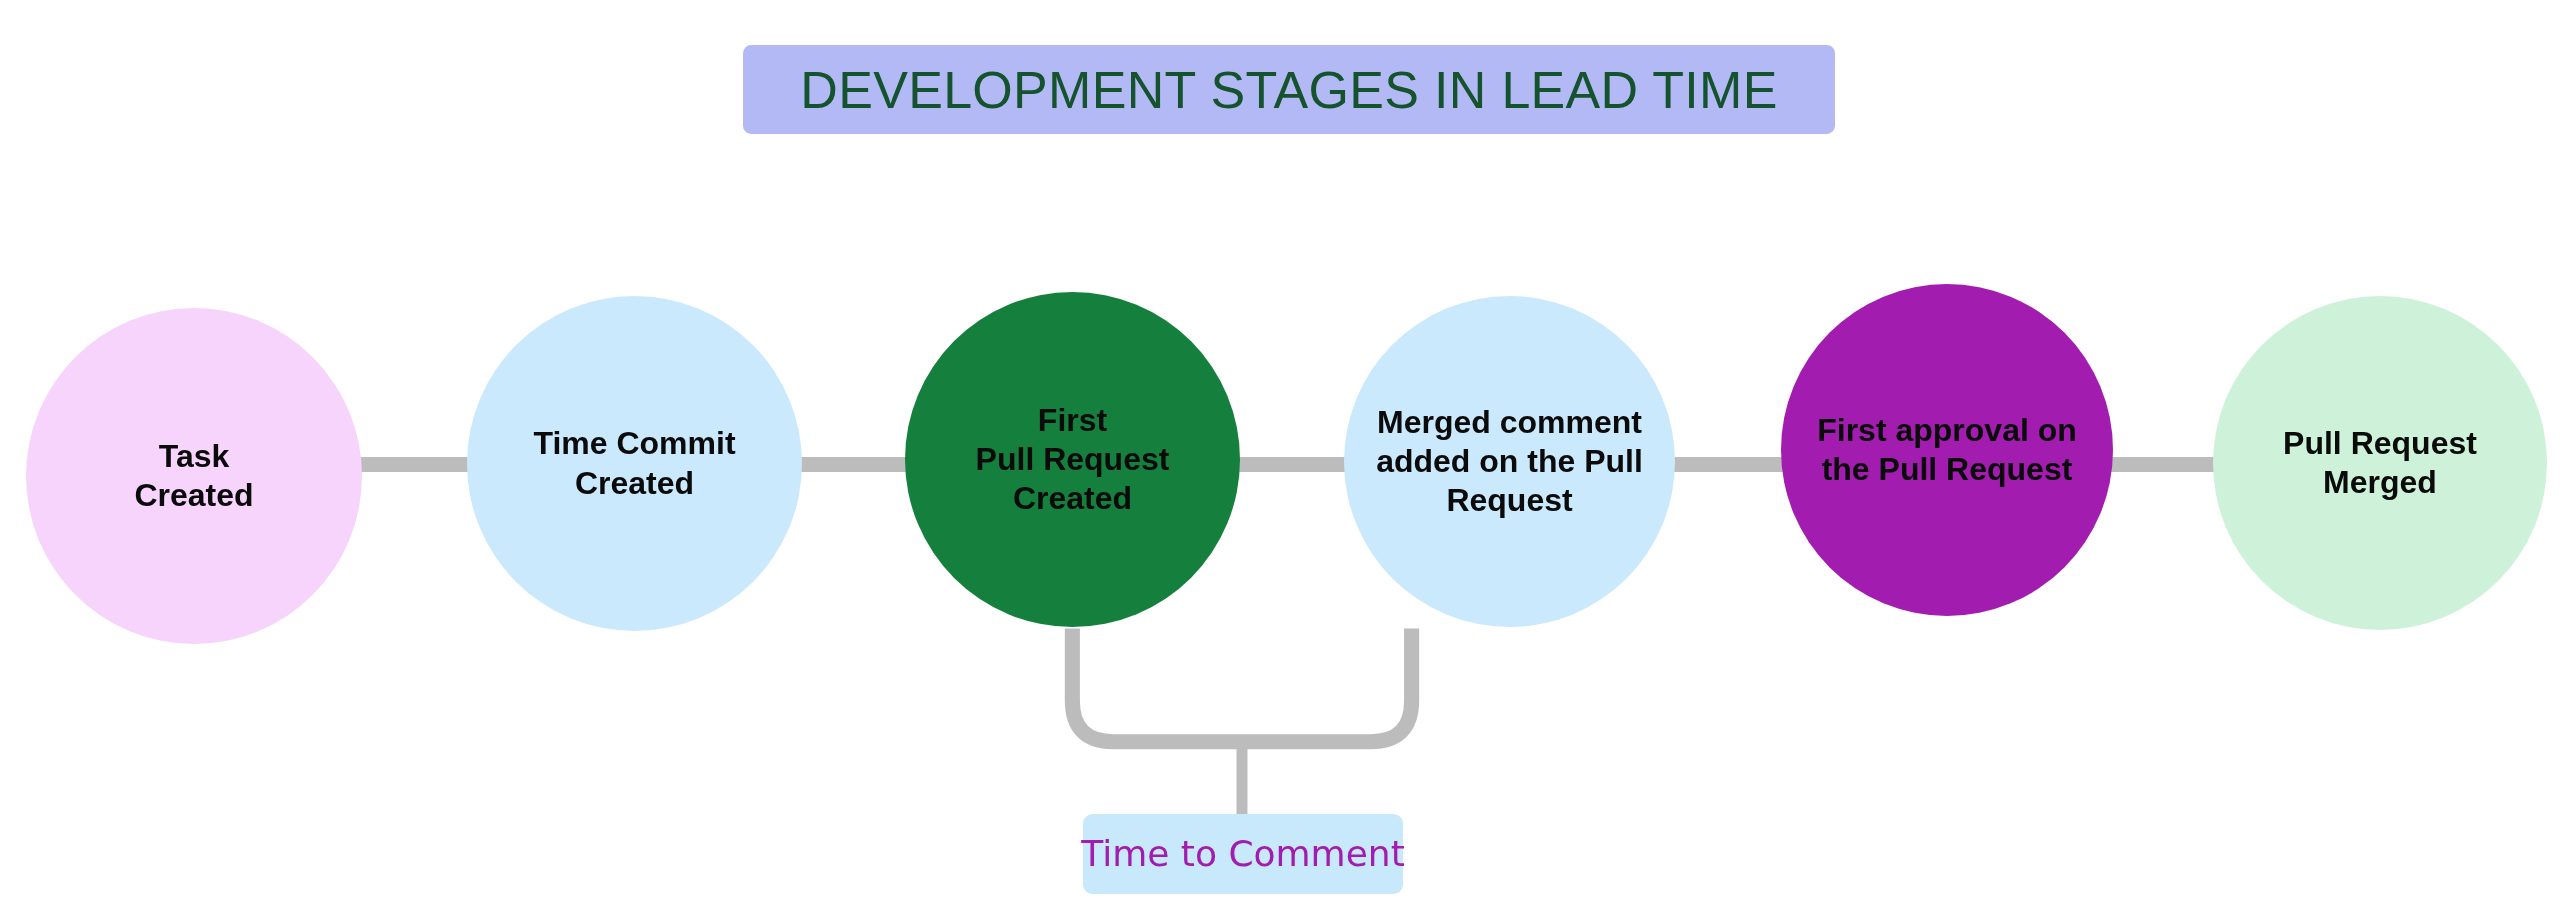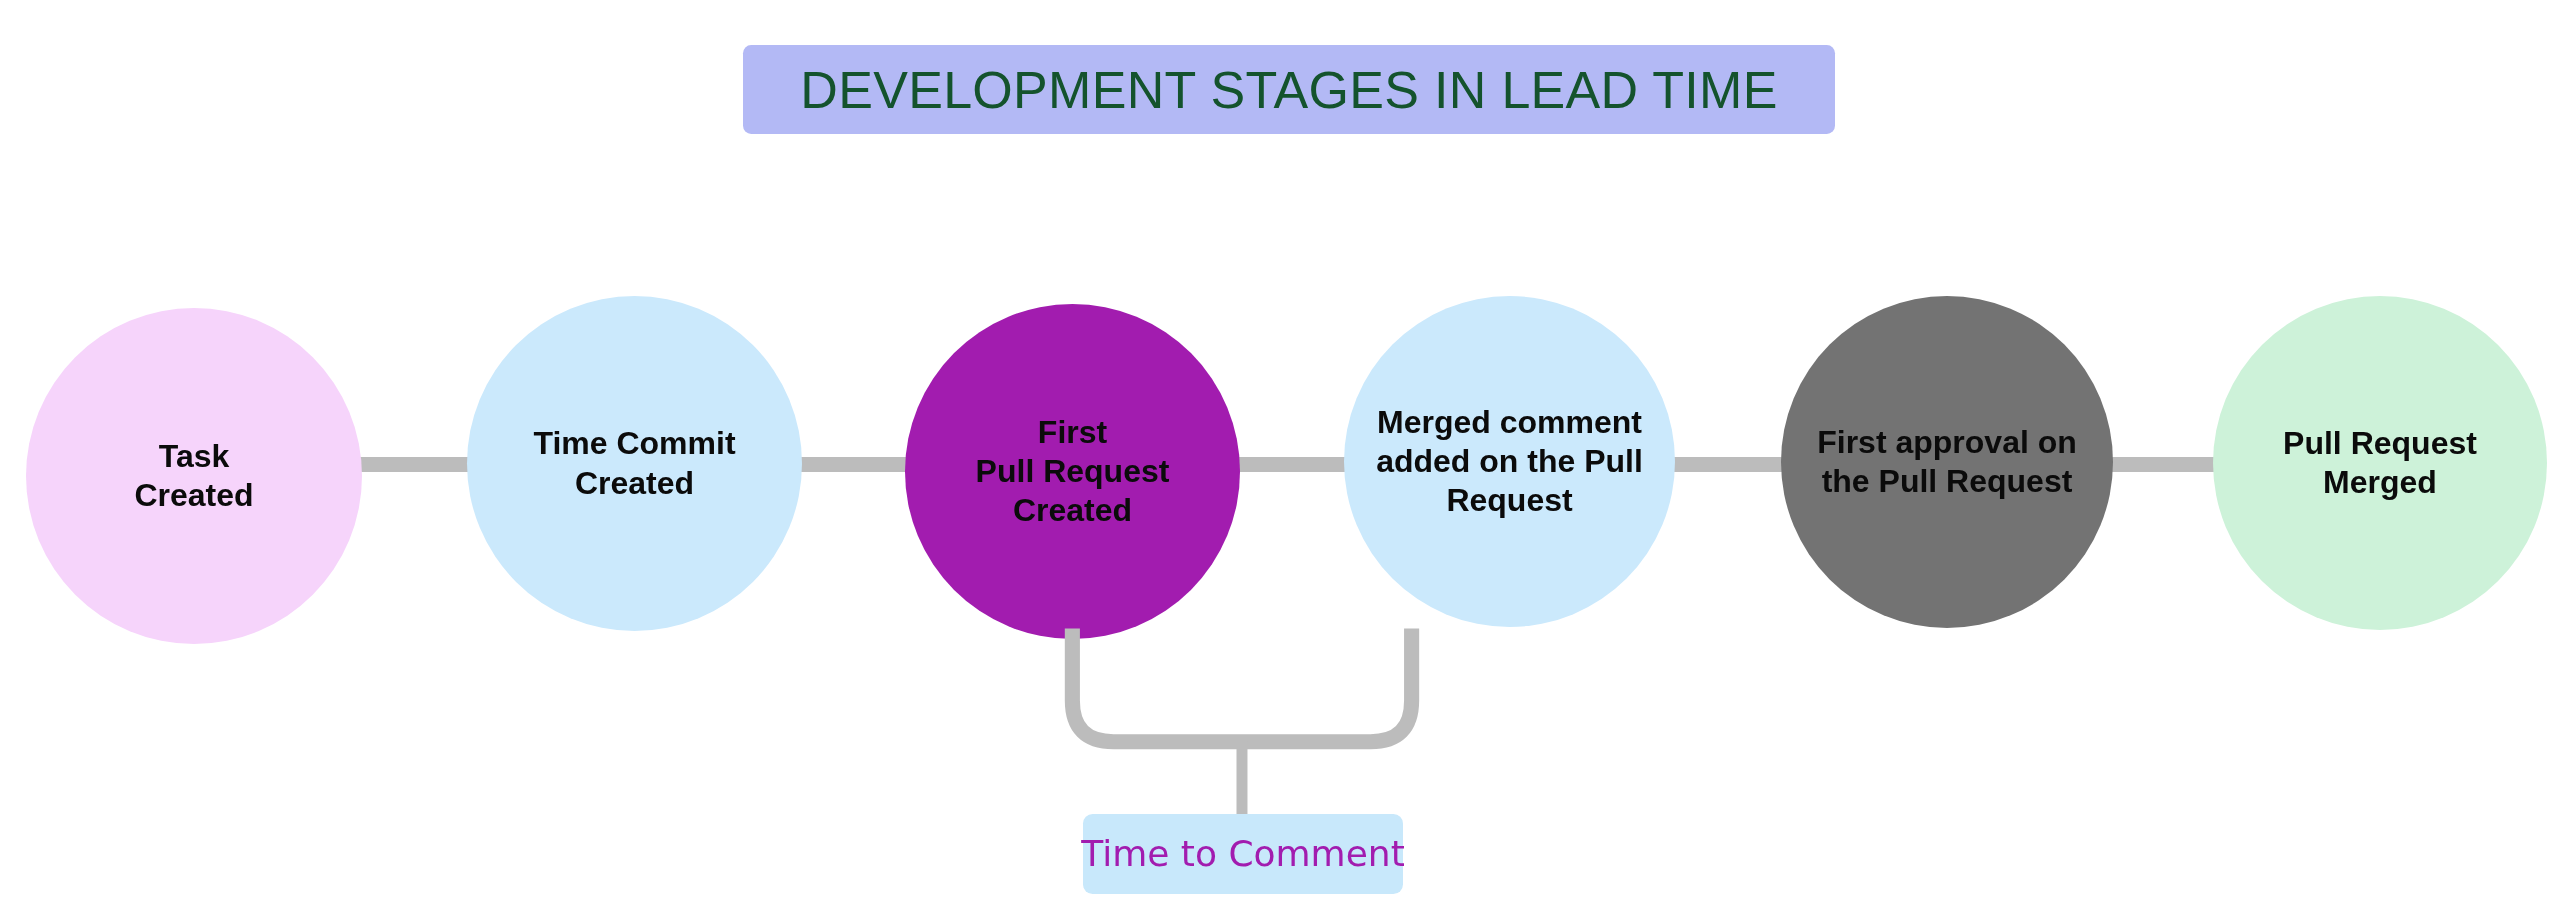--- a/index.html
+++ b/index.html
@@ -118,33 +118,33 @@
   <div class="node" style="left:26px; top:308px; width:336px; height:336px; background:#f6d4fb;">
     <span class="node-label tight">Task
 Created</span>
   </div>
 
   <div class="node" style="left:467px; top:296px; width:335px; height:335px; background:#cbe9fc;">
     <span class="node-label tight">Time Commit
 Created</span>
   </div>
 
-  <div class="node" style="left:905px; top:304px; width:335px; height:335px; background:#a21caf;">
+  <div class="node" style="left:905px; top:292px; width:335px; height:335px; background:#15803d;">
     <span class="node-label tight">First
 Pull Request
 Created</span>
   </div>
 
   <div class="node" style="left:1344px; top:296px; width:331px; height:331px; background:#cbe9fc;">
     <span class="node-label">Merged comment
 added on the Pull
 Request</span>
   </div>
 
-  <div class="node" style="left:1781px; top:296px; width:332px; height:332px; background:#737373;">
+  <div class="node" style="left:1781px; top:284px; width:332px; height:332px; background:#a21caf;">
     <span class="node-label">First approval on
 the Pull Request</span>
   </div>
 
   <div class="node" style="left:2213px; top:296px; width:334px; height:334px; background:#cdf2d9;">
     <span class="node-label tight">Pull Request
 Merged</span>
   </div>
 
   <svg id="bracket" viewBox="0 0 3750 1344" xmlns="http://www.w3.org/2000/svg">

